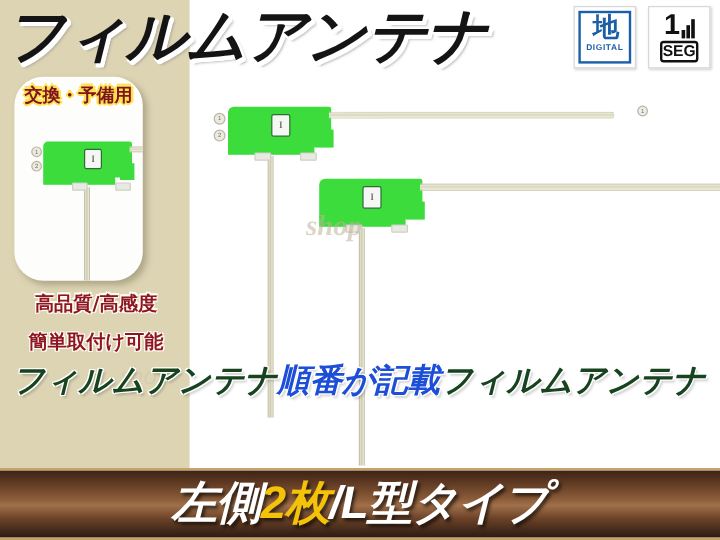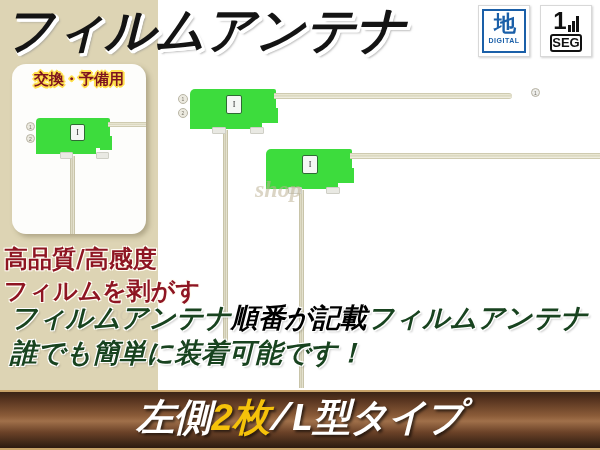--- a/index.html
+++ b/index.html
@@ -119,23 +119,23 @@
     border: 2px solid #111;
     border-radius: 3px;
     padding: 0 0;
     letter-spacing: 0px;
   }
 
   
   .inset-card {
     position: absolute;
     left: 12px; top: 64px;
-    width: 134px; height: 170px;
+    width: 107px; height: 170px;
     background: #fdfdfb;
-    border-radius: 14px;
+    border-radius: 24px;
     box-shadow: 3px 3px 5px rgba(120,110,80,.45);
     overflow: hidden;
     z-index: 5;
   }
   .badge {
     position: absolute;
     left: 50%;
     transform: translateX(-50%);
     top: 6px;
     font-family: "DejaVu Sans", sans-serif;
@@ -196,22 +196,23 @@
     display: flex;
     align-items: center;
     justify-content: center;
   }
 
   
   .left-line {
     position: absolute;
     left: 4px;
     width: 152px;
+    text-align: center;
     font-family: "DejaVu Sans", sans-serif;
-    font-size: 24px;
+    font-size: 16px;
     font-weight: 700;
     color: #8e1522;
     white-space: nowrap;
     text-shadow:
       1px 1px 0 #fffdf4, -1px 1px 0 #fffdf4,
       1px -1px 0 #fffdf4, -1px -1px 0 #fffdf4;
     z-index: 6;
   }
   .ll-1 { top: 243px; }
   .ll-2 { top: 275px; }
@@ -227,21 +228,21 @@
     font-weight: 700;
     font-style: italic;
     color: #18431f;
     white-space: nowrap;
     text-shadow:
       1px 1px 0 #ffffff, -1px 1px 0 #ffffff,
       1px -1px 0 #ffffff, -1px -1px 0 #ffffff,
       2px 2px 2px rgba(0,0,0,.18);
     z-index: 8;
   }
-  .desc .hl { color: #000000; font-style: italic; }
+  .desc .hl { color: #1d4ed8; font-style: italic; }
   .desc-1 { top: 302px; }
   .desc-2 { top: 337px; }
 
   
   .banner {
     position: absolute;
     left: 0; top: 390px;
     width: 600px; height: 60px;
     background:
       linear-gradient(180deg,
@@ -253,21 +254,21 @@
         #3d2617 92%,
         #2c1a10 100%);
     border-top: 2px solid #c8a369;
     border-bottom: 2px solid #c8a369;
     display: flex;
     align-items: center;
     justify-content: center;
     z-index: 9;
   }
   .banner-inner {
-    font-family: Liberation Mono, monospace;
+    font-family: Liberation Sans, sans-serif;
     font-size: 38px;
     line-height: 42px;
     font-weight: 700;
     font-style: italic;
     color: #ffffff;
     letter-spacing: -1px;
     white-space: nowrap;
     text-shadow: 2px 2px 3px rgba(0,0,0,.65);
   }
   .banner-inner .gold { color: #f5c20a; }
@@ -358,21 +359,21 @@
       <div class="stem" style="left:58px; top:92px; width:5px; height:78px;"></div>
 
       <div class="chip" style="left:58px; top:60px; width:15px; height:17px;">I</div>
 
       <div class="foot" style="left:48px; top:88px; width:13px; height:7px;"></div>
       <div class="foot" style="left:84px; top:88px; width:13px; height:7px;"></div>
     </div>
   </div>
 
   <div class="left-line ll-1">高品質/高感度</div>
-  <div class="left-line ll-2">フィルムを剥がす</div>
+  <div class="left-line ll-2">簡単取付け可能</div>
 
   <div class="ant" style="left:176px; top:78px; width:400px; height:270px;">
     <div class="dot" style="left:2px; top:16px; width:10px; height:10px;">1</div>
     <div class="dot" style="left:2px; top:30px; width:10px; height:10px;">2</div>
 
     <div class="pad" style="left:14px; top:11px; width:86px; height:33px; border-radius:5px 2px 2px 2px;"></div>
     <div class="pad" style="left:14px; top:42px; width:72px; height:9px;"></div>
     <div class="pad" style="left:86px; top:30px; width:16px; height:15px;"></div>
 
     <div class="tail" style="left:98px; top:15px; width:238px; height:6px; border-radius:0 3px 3px 0;"></div>
@@ -394,19 +395,18 @@
     <div class="tail" style="left:98px; top:15px; width:250px; height:6px;"></div>
     <div class="stem" style="left:47px; top:52px; width:5px; height:198px;"></div>
 
     <div class="chip" style="left:50px; top:17px; width:16px; height:19px;">I</div>
 
     <div class="foot" style="left:36px; top:49px; width:14px; height:7px;"></div>
     <div class="foot" style="left:74px; top:49px; width:14px; height:7px;"></div>
   </div>
 
   <div class="desc desc-1"><span>フィルムアンテナ</span><span class="hl">順番が記載</span><span>フィルムアンテナ</span></div>
-  <div class="desc desc-2">誰でも簡単に装着可能です！</div>
 
   <div class="banner">
     <div class="banner-inner"><span>左側</span><span class="gold">2枚</span><span>/L型タイプ</span></div>
   </div>
 
 </div>
 
 </body></html>

